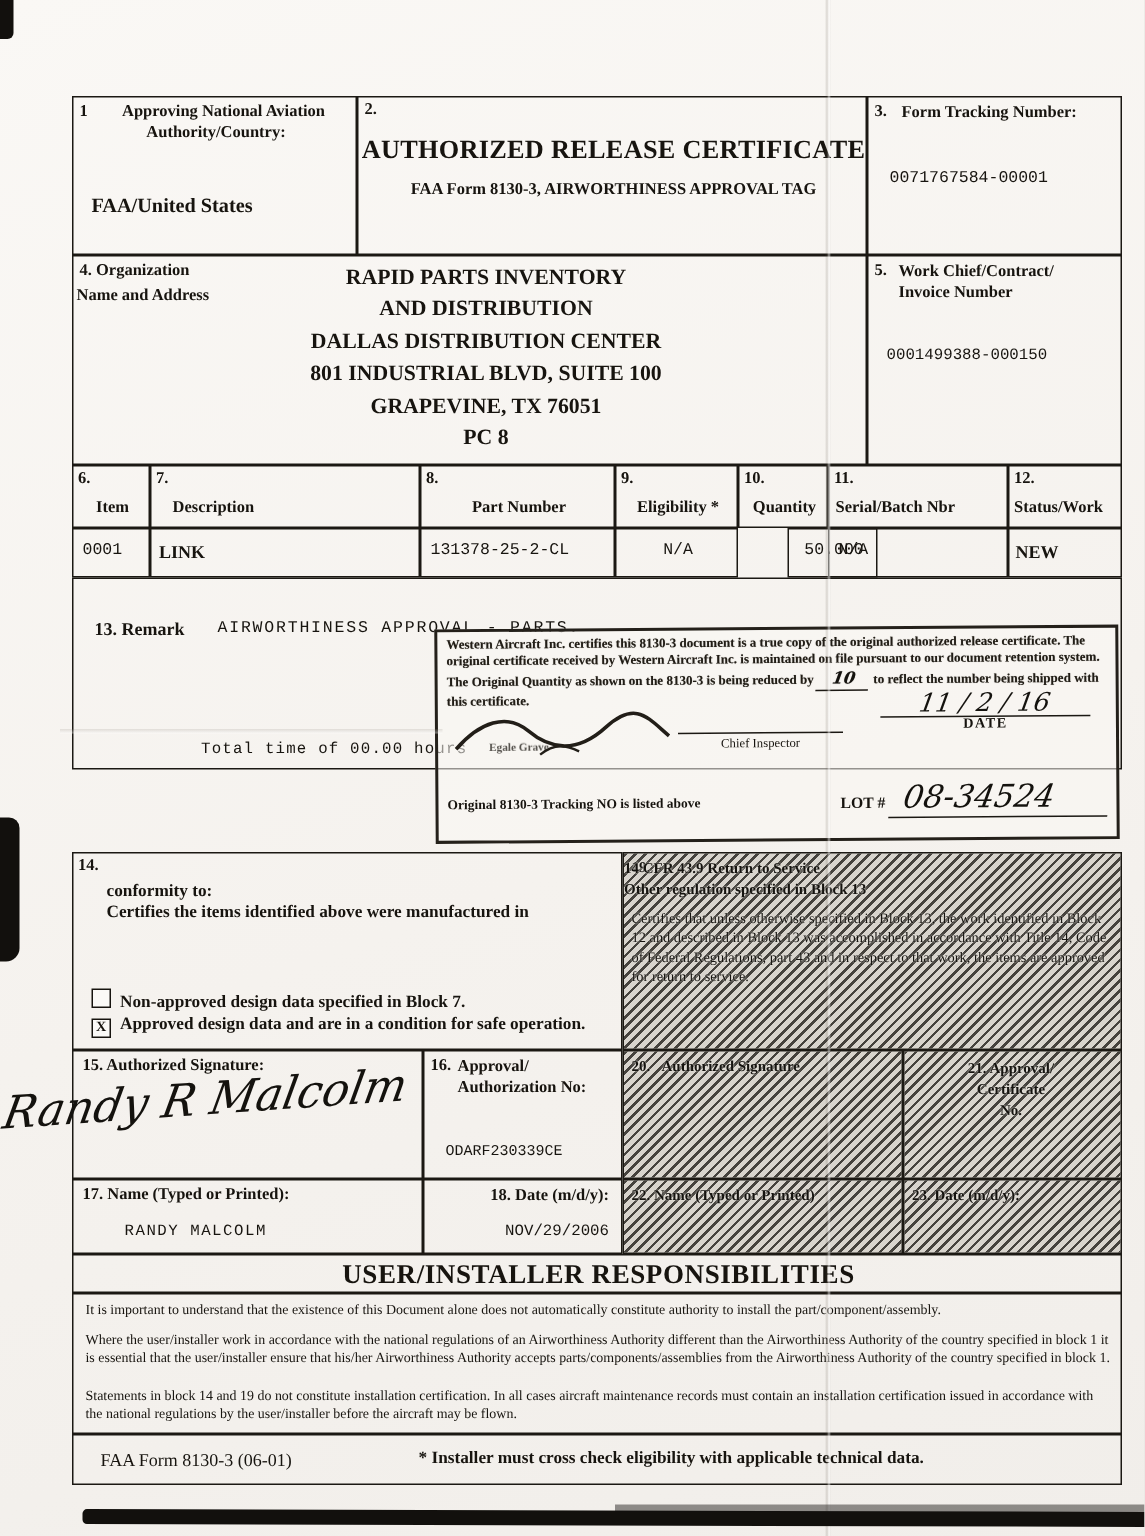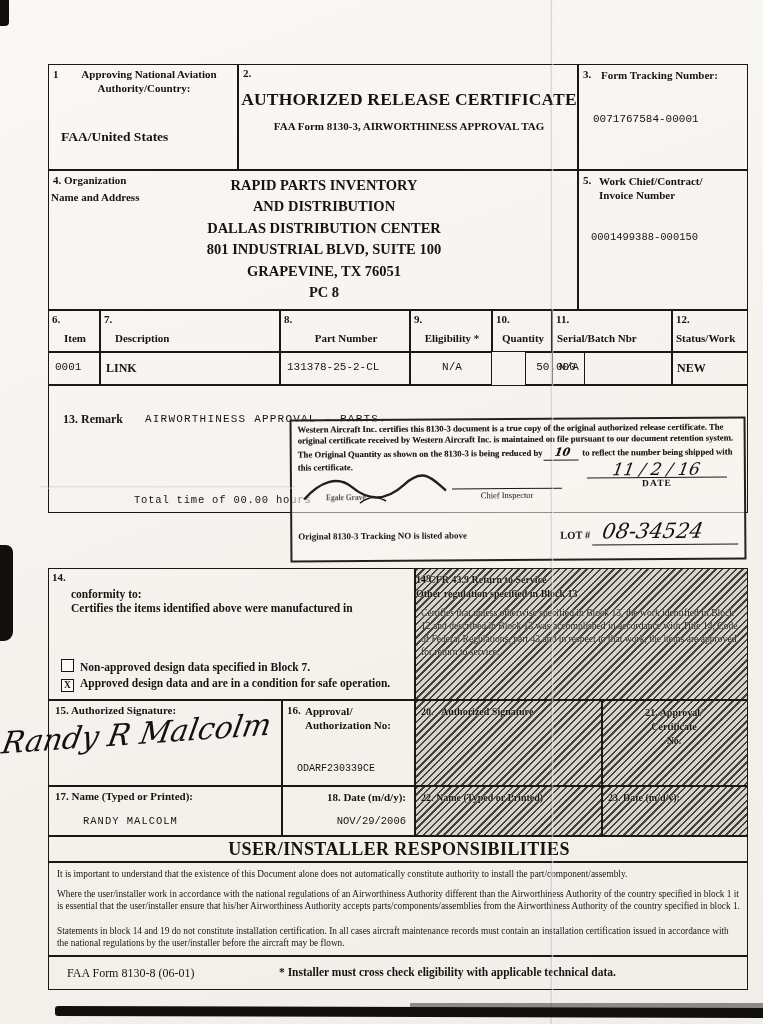--- a/index.html
+++ b/index.html
@@ -226,21 +226,21 @@
   <div class="cell" style="left:48px;top:836px;width:700px;height:26px;">
     <div style="position:absolute;left:0;top:2px;width:700px;text-align:center;font-size:18px;font-weight:bold;letter-spacing:0.4px;">USER/INSTALLER RESPONSIBILITIES</div>
   </div>
   <div class="cell" style="left:48px;top:862px;width:700px;height:94px;font-size:9.3px;line-height:1.3;">
     <div style="position:absolute;left:8px;top:5px;width:684px;">It is important to understand that the existence of this Document alone does not automatically constitute authority to install the part/component/assembly.</div>
     <div style="position:absolute;left:8px;top:25px;width:684px;">Where the user/installer work in accordance with the national regulations of an Airworthiness Authority different than the Airworthiness Authority of the country specified in block 1 it is essential that the user/installer ensure that his/her Airworthiness Authority accepts parts/components/assemblies from the Airworthiness Authority of the country specified in block 1.</div>
     <div style="position:absolute;left:8px;top:62px;width:684px;">Statements in block 14 and 19 do not constitute installation certification.  In all cases aircraft maintenance records must contain an installation certification issued in accordance with the national regulations by the user/installer before the aircraft may be flown.</div>
   </div>
 
   <div class="cell" style="left:48px;top:956px;width:700px;height:34px;">
-    <div style="position:absolute;left:18px;top:9px;font-size:12px;">FAA Form 8130-8 (06-01)</div>
+    <div style="position:absolute;left:18px;top:9px;font-size:12px;">FAA Form 8130-3 (06-01)</div>
     <div style="position:absolute;left:230px;top:9px;font-size:11.5px;font-weight:600;">* Installer must cross check eligibility with applicable technical data.</div>
   </div>
 
   <div class="crease-v"></div>
   <div class="crease-h"></div>
   <div class="artifact" style="left:0;top:0;width:9px;height:26px;border-radius:0 0 4px 0;"></div>
   <div class="artifact" style="left:0;top:545px;width:13px;height:96px;border-radius:0 7px 9px 0;"></div>
   <div class="artifact" style="left:55px;top:1007px;width:708px;height:10px;transform:rotate(0.15deg);border-radius:3px 0 0 3px;"></div>
   <div class="artifact" style="left:410px;top:1003px;width:353px;height:5px;opacity:0.45;"></div>
 

